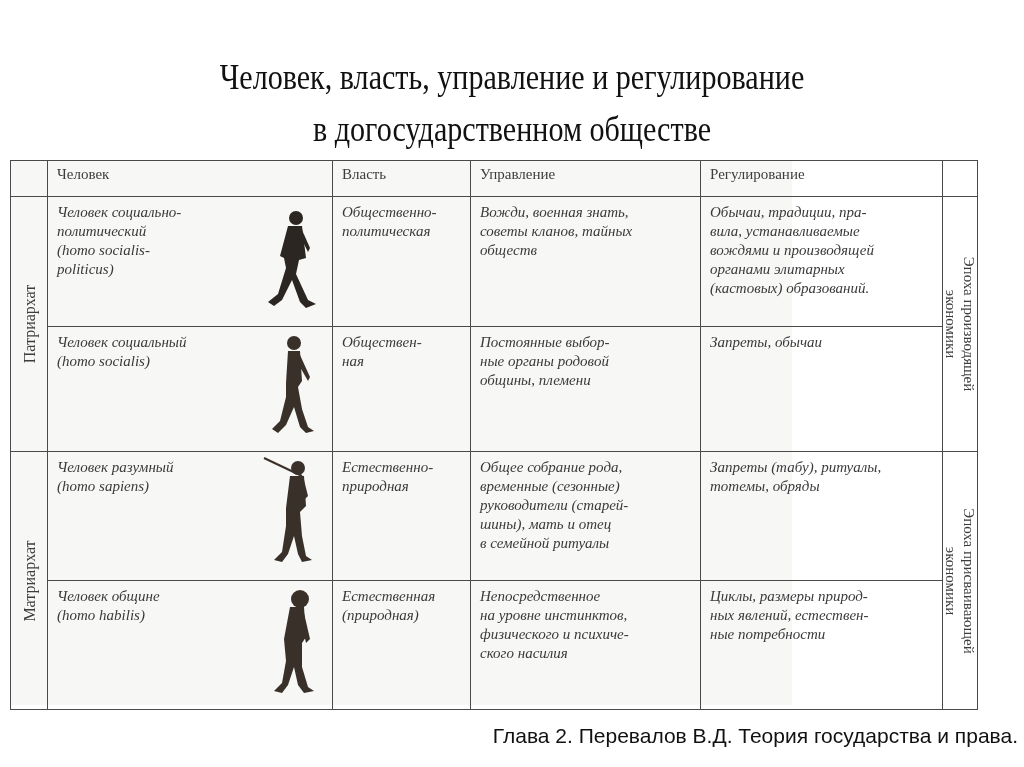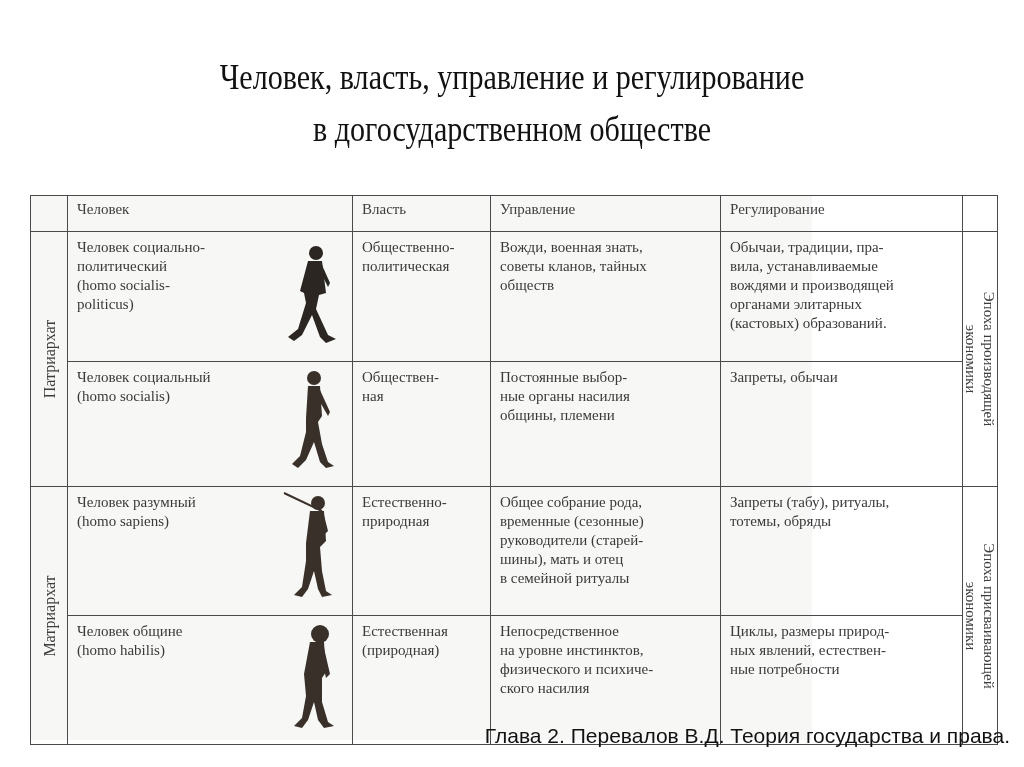--- a/index.html
+++ b/index.html
@@ -6,47 +6,46 @@
   body {
     width: 1024px; height: 767px; background: #ffffff; position: relative; overflow: hidden;
     font-family: "Liberation Serif", "DejaVu Serif", serif; color: #1a1a1a;
   }
   .title {
     position: absolute; left: 0; top: 52px; width: 1024px; text-align: center;
     font-family: "Liberation Serif", serif; font-size: 35px; line-height: 52px; color: #111;
     transform: scaleX(0.86); transform-origin: 512px 0;
   }
   .sheet {
-    position: absolute; left: 30px; top: 160px; width: 782px; height: 545px;
+    position: absolute; left: 10px; top: 160px; width: 782px; height: 545px;
     background: #f7f7f5;
-    margin-top: 35px;
   }
   .grid {
     position: absolute; left: 0; top: 0; border-collapse: collapse; table-layout: fixed;
     width: 967px; height: 546px;
   }
   .grid td, .grid th {
     border: 1.4px solid #4a4a4a; vertical-align: top; padding: 0; font-weight: normal;
     font-size: 15px; line-height: 19px; color: #3a3a3a; text-align: left;
   }
   .grid th { height: 31px; padding: 4px 8px 0 9px; font-size: 15px; color: #3d3d3d; }
-  .grid td.cell { padding: 6px 8px 0 9px; }
+  .grid td.cell { padding: 6px 8px 0 9px; font-style: italic; }
   .side { position: relative; }
   .vert {
     position: absolute; left: 50%; top: 50%; white-space: nowrap;
     transform: translate(-50%, -50%) rotate(-90deg); font-size: 16px; color: #3d3d3d;
   }
   .vert-r {
     position: absolute; left: 50%; top: 50%; white-space: pre; text-align: center;
     transform: translate(-50%, -50%) rotate(90deg); font-size: 15px; line-height: 18px; color: #3d3d3d;
   }
   .person-cell { position: relative; }
   .figure { position: absolute; right: 14px; bottom: 14px; }
   .caption {
-    position: absolute; right: 14px; top: 724px; font-family: "Liberation Sans", sans-serif;
+    position: absolute; right: 6px; top: 724px; font-family: "Liberation Sans", sans-serif;
     font-size: 21px; color: #111; white-space: nowrap;
   }
   .multiline { white-space: pre-line; }
 </style>
 </head>
 <body>
 
 <div class="title">
   <div>Человек, власть, управление и регулирование</div>
   <div>в догосударственном обществе</div>
@@ -110,21 +109,21 @@
 (homo socialis)</div>
         <svg class="figure" width="50" height="104" viewBox="0 0 50 104">
           <circle cx="26" cy="10" r="7" fill="#3a302a"></circle>
           <path d="M20 18 L32 18 L34 48 L30 54 L34 76 L40 94 L46 98 L38 100 L32 94 L26 74 L18 92 L10 100 L4 96 L12 88 L18 64 L18 50 Z" fill="#3a302a"></path>
           <path d="M32 22 L42 44 L40 48 L32 34 Z" fill="#3a302a"></path>
         </svg>
       </td>
       <td class="cell multiline">Обществен-
 ная</td>
       <td class="cell multiline">Постоянные выбор-
-ные органы насилия
+ные органы родовой
 общины, племени</td>
       <td class="cell multiline">Запреты, обычаи</td>
     </tr>
 
     <tr style="height:129px">
       <td rowspan="2" class="side">
         <span class="vert">Матриархат</span>
       </td>
       <td class="cell person-cell">
         <div class="multiline">Человек разумный

